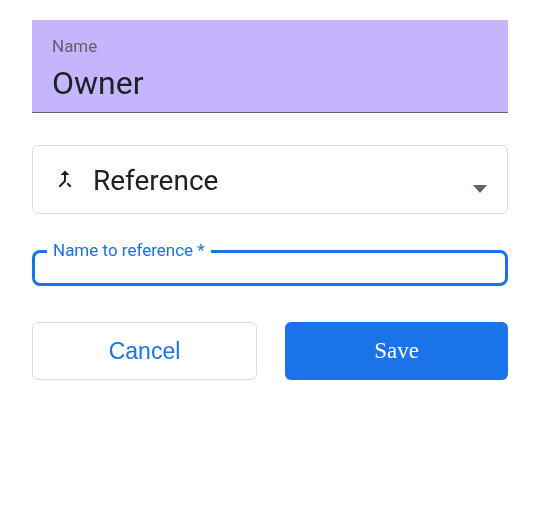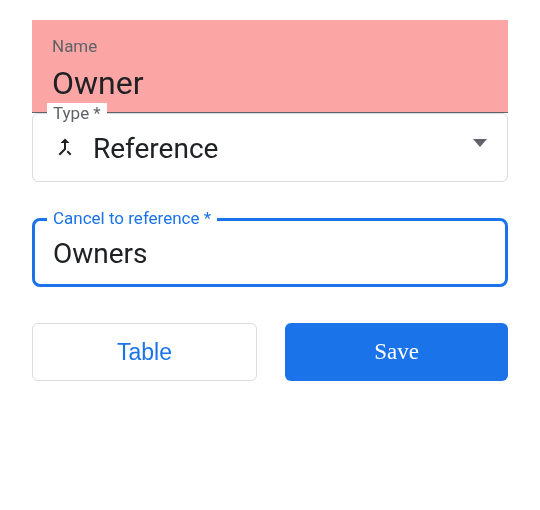--- a/index.html
+++ b/index.html
@@ -8,23 +8,24 @@
       padding: 0;
     }
     body {
       font-family: 'Google Sans', Roboto, Arial, sans-serif;
       background: #fff;
       width: 540px;
       height: 510px;
       padding: 20px 32px;
     }
     .name-field {
-      background: #fca5a5;
+      background: #c4b5fd;
       padding: 16px 20px 10px 20px;
       border-bottom: 1px solid #5f6368;
+      margin-bottom: 32px;
     }
     .name-label {
       font-size: 17px;
       color: #5f6368;
       margin-bottom: 8px;
     }
     .name-value {
       font-size: 32px;
       color: #202124;
       font-weight: 400;
@@ -50,21 +51,21 @@
       font-size: 17px;
       color: #5f6368;
     }
     .outlined-field.focused .floating-label {
       color: #1a73e8;
       top: -13px;
       left: 12px;
     }
     .type-row {
       display: flex;
-      align-items: flex-start;
+      align-items: flex-end;
       justify-content: space-between;
     }
     .type-left {
       display: flex;
       align-items: center;
       gap: 16px;
     }
     .type-value {
       font-size: 28px;
       color: #202124;
@@ -113,39 +114,37 @@
   </style>
 </head>
 <body>
 
 <div class="name-field">
   <div class="name-label">Name</div>
   <div class="name-value">Owner</div>
 </div>
 
 <div class="outlined-field">
-  <div class="floating-label">Type *</div>
   <div class="type-row">
     <div class="type-left">
       <span class="icon-merge">
         <svg viewBox="0 0 24 24">
             <path d="M17 20.41L18.41 19L15 15.59L13.59 17L17 20.41M7.5 8H11V13.59L5.59 19L7 20.41L13 14.41V8H16.5L12 3.5L7.5 8Z"></path>
           </svg>
       </span>
       <span class="type-value">Reference</span>
     </div>
     <span class="dropdown-caret">
       <svg viewBox="0 0 14 8">
           <path d="M0 0 L7 8 L14 0 Z"></path>
         </svg>
     </span>
   </div>
 </div>
 
 <div class="outlined-field focused">
-  <div class="floating-label">Cancel to reference *</div>
-  <div class="ref-value">Owners</div>
+  <div class="floating-label">Name to reference *</div>
 </div>
 
 <div class="button-row">
-  <button class="btn btn-cancel">Table</button>
+  <button class="btn btn-cancel">Cancel</button>
   <button class="btn btn-save">Save</button>
 </div>
 
 </body></html>

